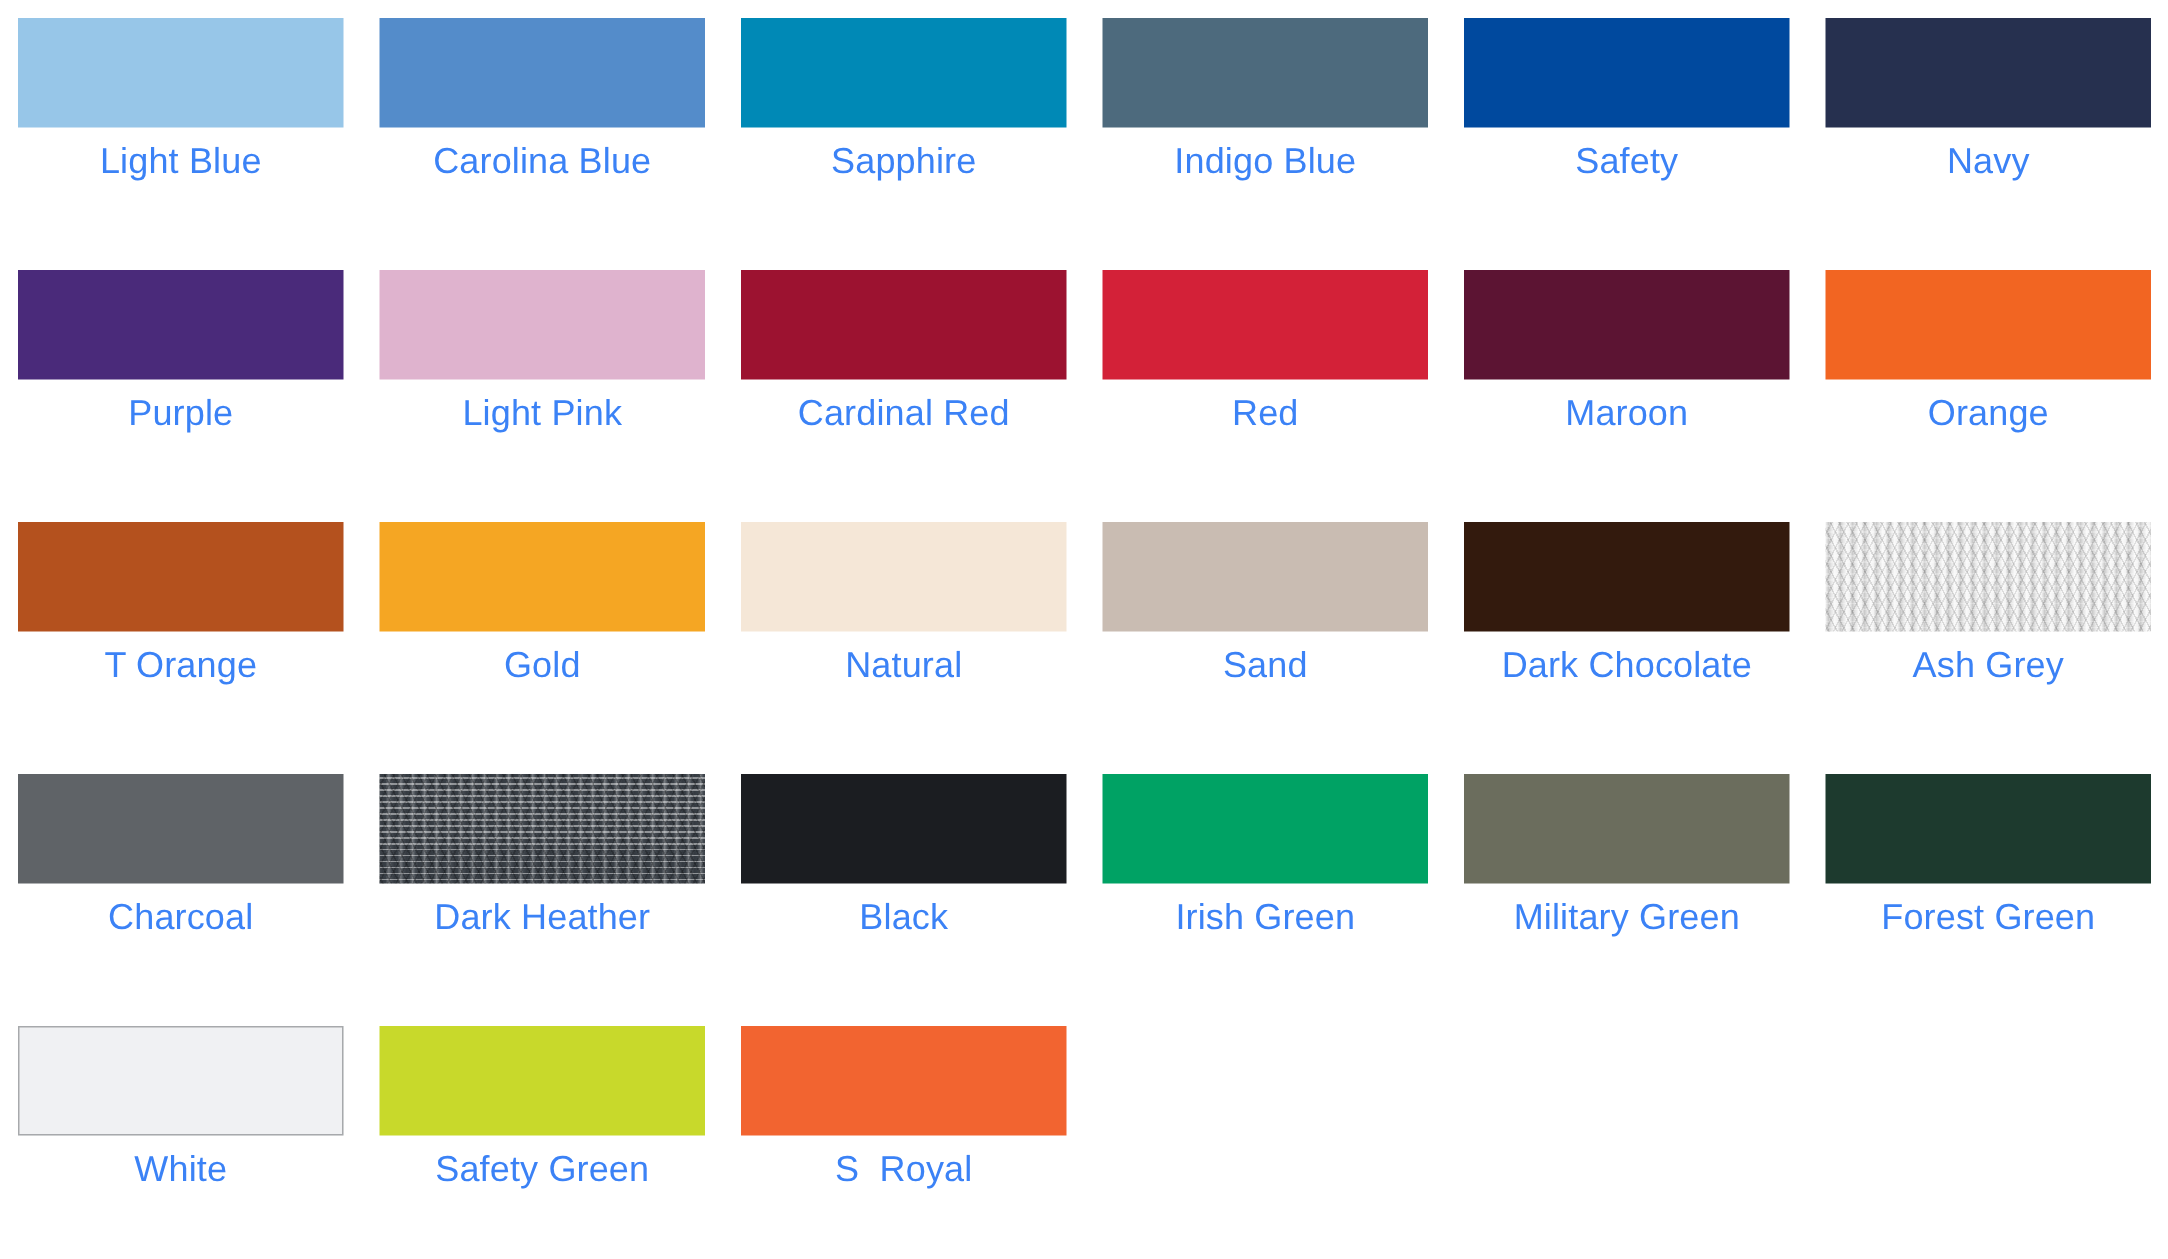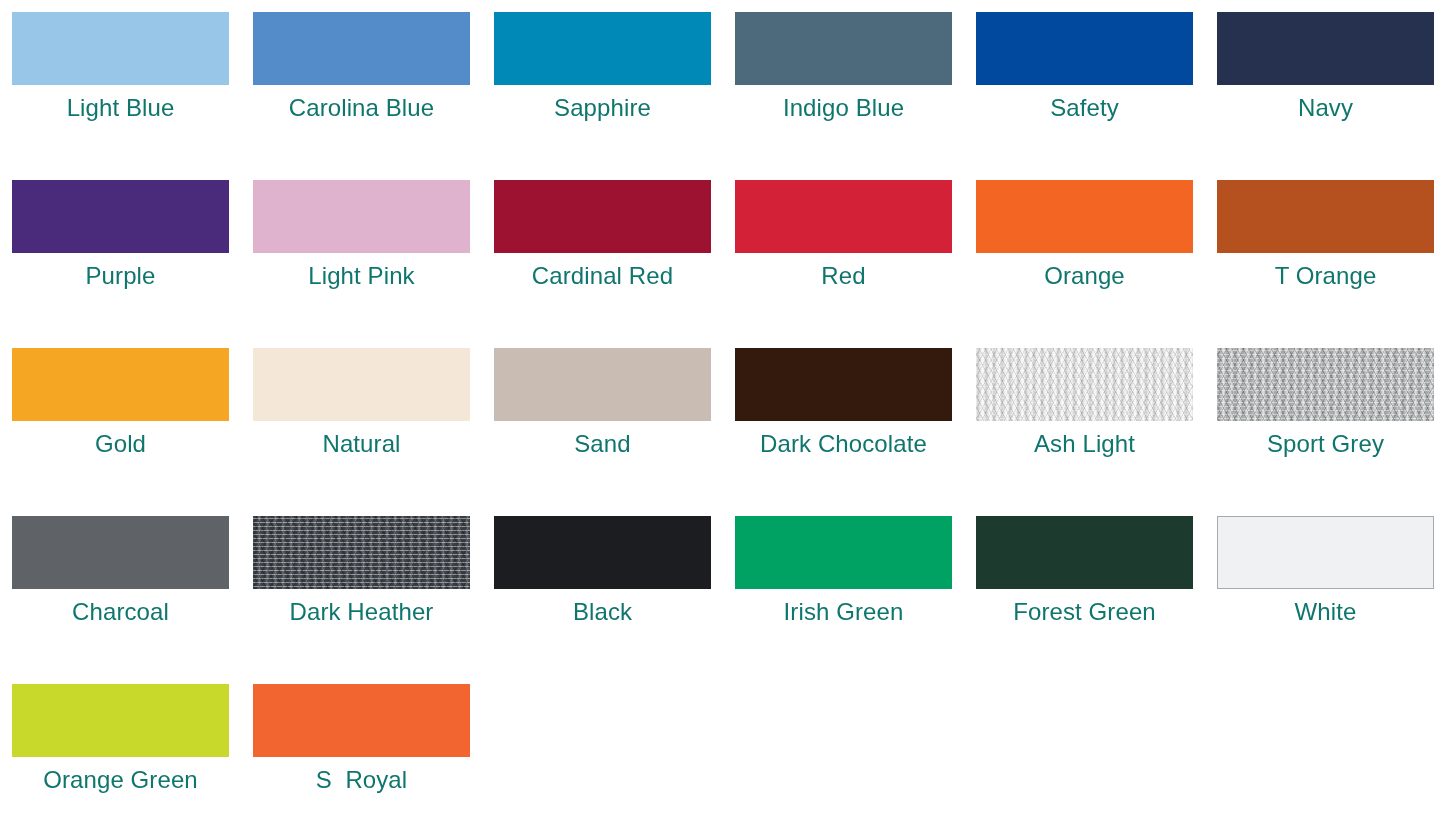--- a/index.html
+++ b/index.html
@@ -46,21 +46,21 @@
   }
 
   .swatch-chip.bordered {
     border: 1px solid #a7a9ac;
   }
 
   .swatch-label {
     margin-top: 8px;
     font-size: 24px;
     line-height: 30px;
-    color: #0f766e;
+    color: #3b82f6;
     text-align: center;
     white-space: pre;
     letter-spacing: 0.1px;
   }
 
   
   .tex-knit::before,
   .tex-knit::after {
     content: "";
     position: absolute;
@@ -150,20 +150,24 @@
     </div>
     <div class="swatch-cell">
       <div class="swatch-chip" style="background-color: rgb(156, 18, 48);"></div>
       <div class="swatch-label">Cardinal Red</div>
     </div>
     <div class="swatch-cell">
       <div class="swatch-chip" style="background-color: rgb(211, 33, 56);"></div>
       <div class="swatch-label">Red</div>
     </div>
     <div class="swatch-cell">
+      <div class="swatch-chip" style="background-color: rgb(92, 20, 51);"></div>
+      <div class="swatch-label">Maroon</div>
+    </div>
+    <div class="swatch-cell">
       <div class="swatch-chip" style="background-color: rgb(242, 101, 34);"></div>
       <div class="swatch-label">Orange</div>
     </div>
     <div class="swatch-cell">
       <div class="swatch-chip" style="background-color: rgb(180, 81, 30);"></div>
       <div class="swatch-label">T Orange</div>
     </div>
     <div class="swatch-cell">
       <div class="swatch-chip" style="background-color: rgb(245, 166, 35);"></div>
       <div class="swatch-label">Gold</div>
@@ -175,51 +179,51 @@
     <div class="swatch-cell">
       <div class="swatch-chip" style="background-color: rgb(201, 188, 178);"></div>
       <div class="swatch-label">Sand</div>
     </div>
     <div class="swatch-cell">
       <div class="swatch-chip" style="background-color: rgb(51, 26, 13);"></div>
       <div class="swatch-label">Dark Chocolate</div>
     </div>
     <div class="swatch-cell">
       <div class="swatch-chip tex-knit tex-ash" style="background-color: rgb(242, 242, 242);"></div>
-      <div class="swatch-label">Ash Light</div>
-    </div>
-    <div class="swatch-cell">
-      <div class="swatch-chip tex-knit" style="background-color: rgb(191, 194, 196);"></div>
-      <div class="swatch-label">Sport Grey</div>
+      <div class="swatch-label">Ash Grey</div>
     </div>
     <div class="swatch-cell">
       <div class="swatch-chip" style="background-color: rgb(95, 99, 103);"></div>
       <div class="swatch-label">Charcoal</div>
     </div>
     <div class="swatch-cell">
       <div class="swatch-chip tex-knit tex-dark" style="background-color: rgb(58, 64, 71);"></div>
       <div class="swatch-label">Dark Heather</div>
     </div>
     <div class="swatch-cell">
       <div class="swatch-chip" style="background-color: rgb(27, 29, 33);"></div>
       <div class="swatch-label">Black</div>
     </div>
     <div class="swatch-cell">
       <div class="swatch-chip" style="background-color: rgb(0, 162, 100);"></div>
       <div class="swatch-label">Irish Green</div>
     </div>
     <div class="swatch-cell">
+      <div class="swatch-chip" style="background-color: rgb(107, 109, 93);"></div>
+      <div class="swatch-label">Military Green</div>
+    </div>
+    <div class="swatch-cell">
       <div class="swatch-chip" style="background-color: rgb(29, 58, 46);"></div>
       <div class="swatch-label">Forest Green</div>
     </div>
     <div class="swatch-cell">
       <div class="swatch-chip bordered" style="background-color: rgb(240, 241, 243);"></div>
       <div class="swatch-label">White</div>
     </div>
     <div class="swatch-cell">
       <div class="swatch-chip" style="background-color: rgb(200, 217, 43);"></div>
-      <div class="swatch-label">Orange Green</div>
+      <div class="swatch-label">Safety Green</div>
     </div>
     <div class="swatch-cell">
       <div class="swatch-chip" style="background-color: rgb(242, 100, 48);"></div>
       <div class="swatch-label">S  Royal</div>
     </div>
   </div>
 
 </body></html>

